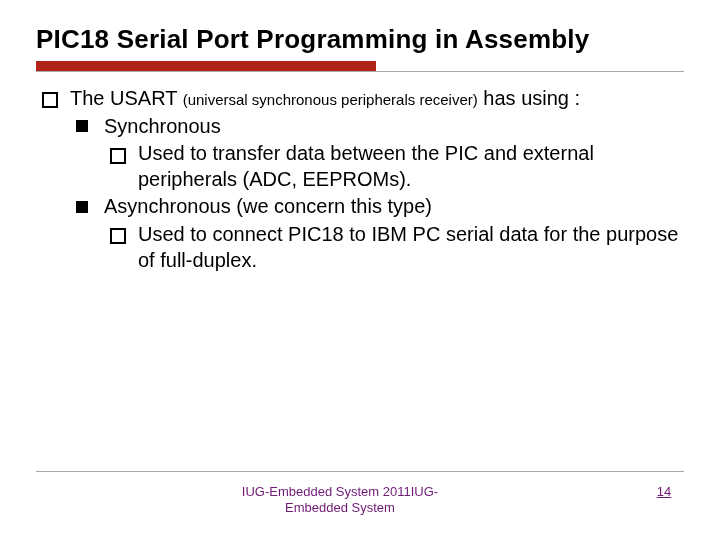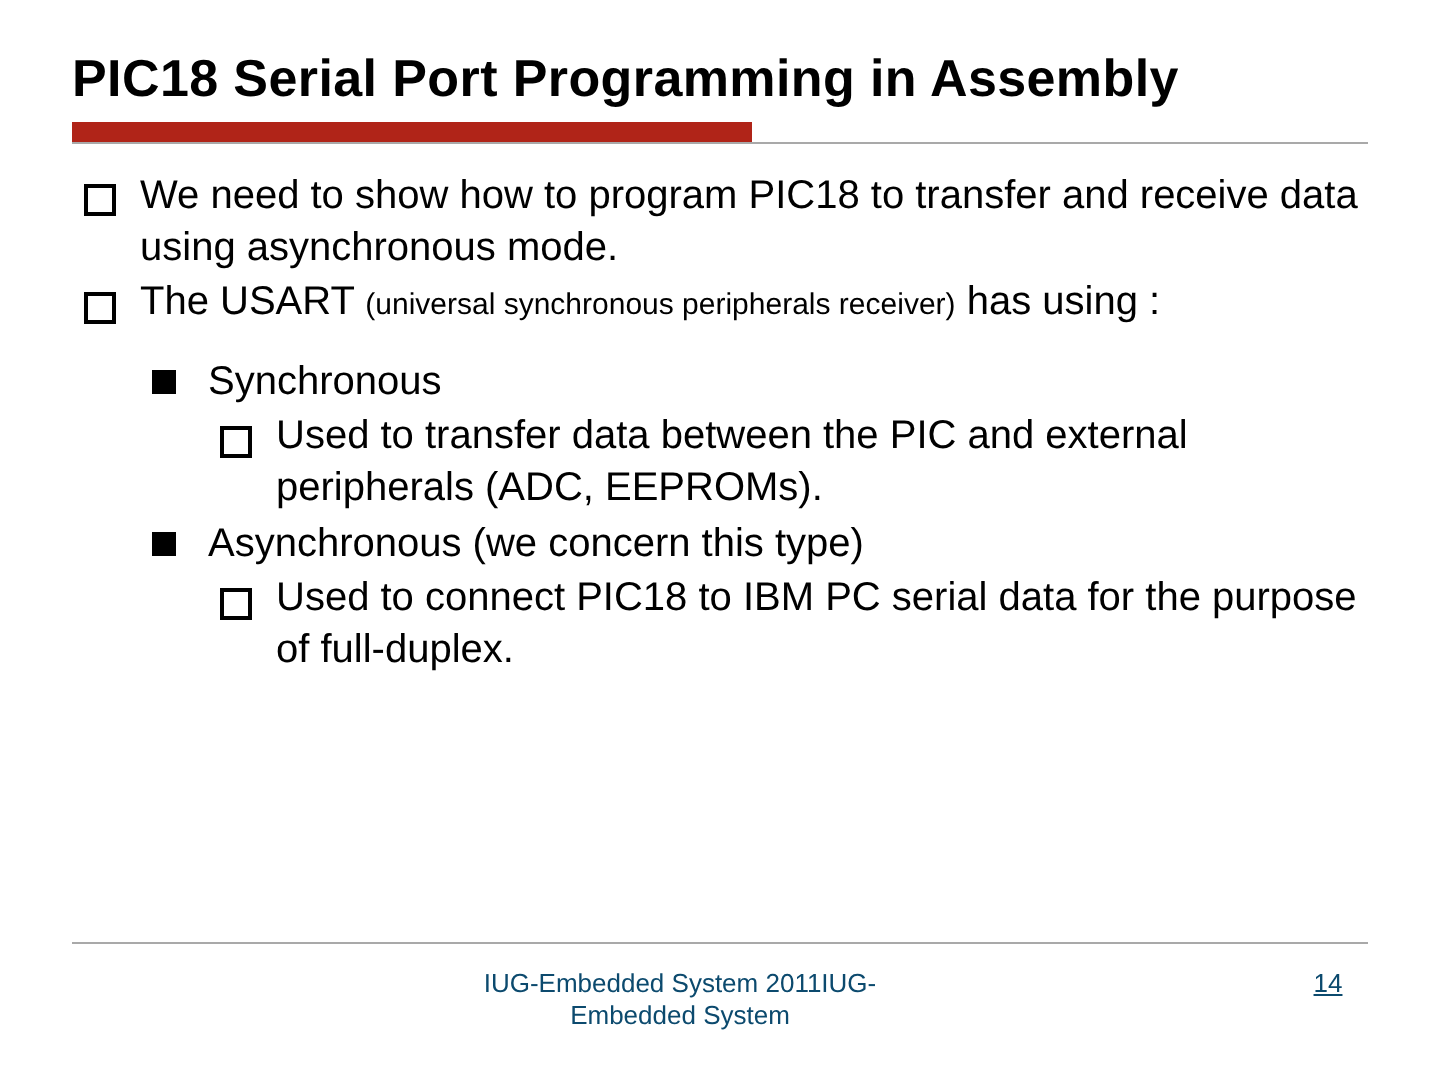--- a/index.html
+++ b/index.html
@@ -45,21 +45,21 @@
     list-style: none;
     margin: 0;
     padding: 0;
   }
   ul.lvl1 > li {
     position: relative;
     padding-left: 34px;
     margin: 0 0 2px 0;
   }
   ul.lvl2 {
-    margin-top: 14px;
+    margin-top: 2px;
   }
   ul.lvl2 > li {
     position: relative;
     padding-left: 34px;
     margin: 0 0 2px 0;
   }
   ul.lvl3 {
     margin-top: 2px;
   }
   ul.lvl3 > li {
@@ -96,21 +96,21 @@
   .footer-rule {
     height: 1px;
     background: #a9a9a9;
     width: 100%;
     margin-bottom: 12px;
   }
   .footer-row {
     display: flex;
     width: 100%;
     font-size: 13px;
-    color: #0c4a6e;
+    color: #701a75;
   }
   .footer-center {
     flex: 1;
     text-align: center;
     line-height: 1.25;
   }
   .footer-page {
     width: 40px;
     text-align: center;
     text-decoration: underline;
@@ -120,24 +120,20 @@
 <body>
 
 <div class="slide">
 
   <h1 class="title">PIC18 Serial Port Programming in Assembly</h1>
   <div class="rule-thick"></div>
   <div class="rule-thin"></div>
 
   <div class="content">
     <ul class="lvl1">
-      <li>
-        <span class="marker box-open"></span>
-        <span>We need to show how to program PIC18 to transfer and receive data using asynchronous mode.</span>
-      </li>
       <li>
         <span class="marker box-open"></span>
         <span>The USART </span><span class="small">(universal synchronous peripherals receiver)</span><span> has using :</span>
         <ul class="lvl2">
           <li>
             <span class="marker box-solid"></span>
             <span>Synchronous</span>
             <ul class="lvl3">
               <li>
                 <span class="marker box-open"></span>

